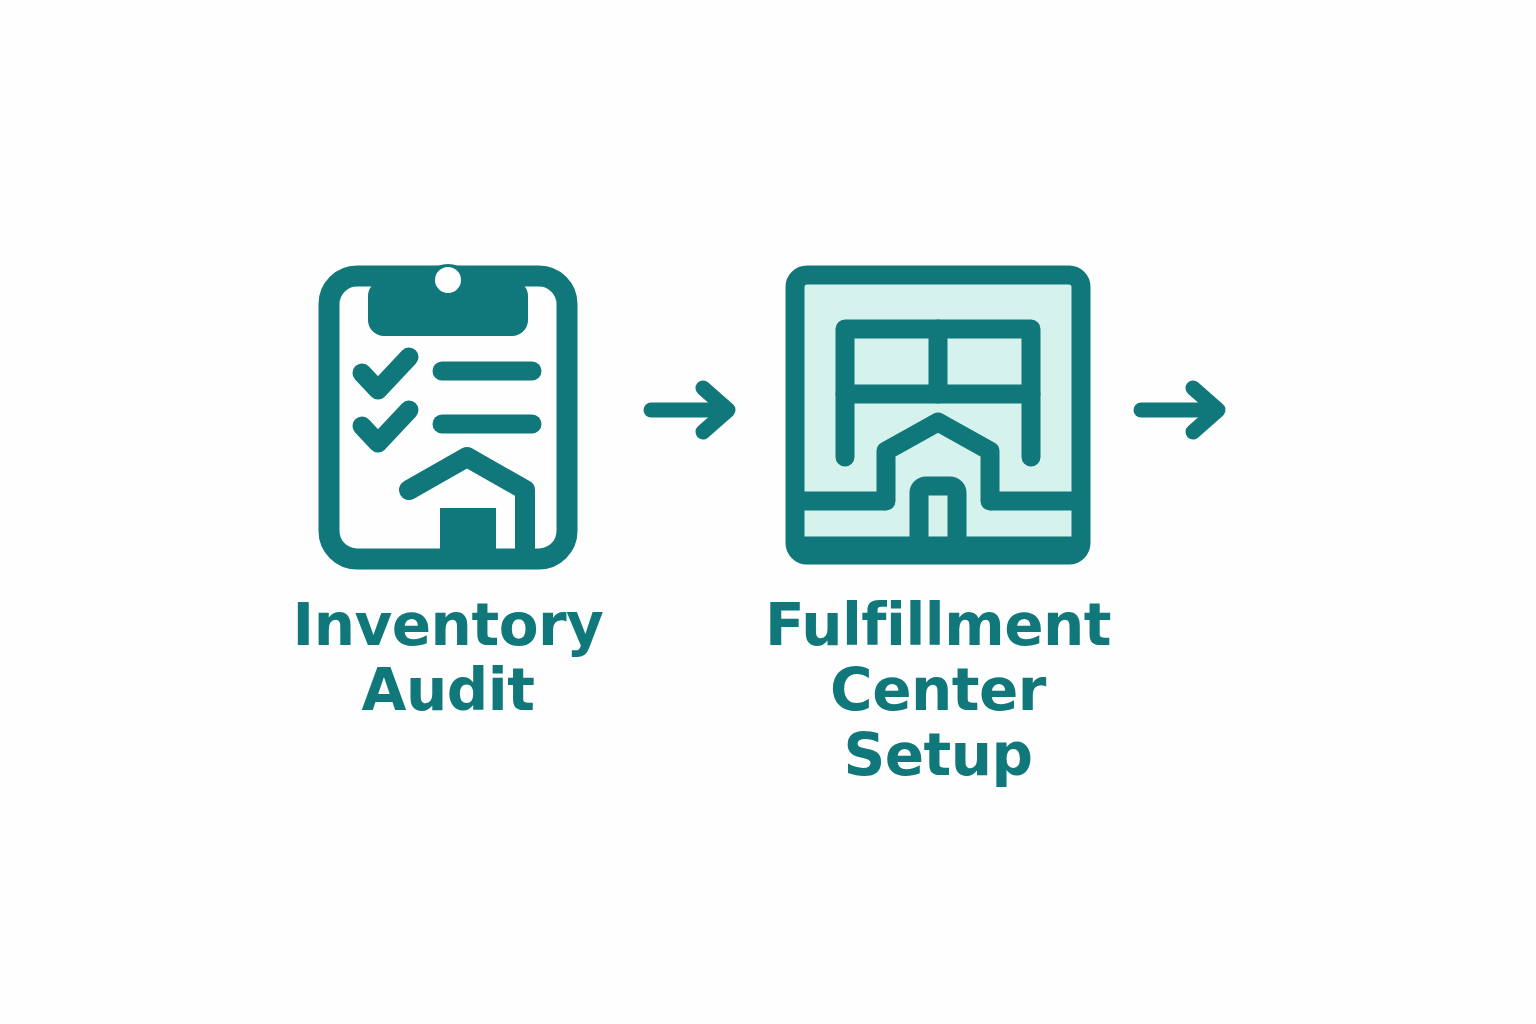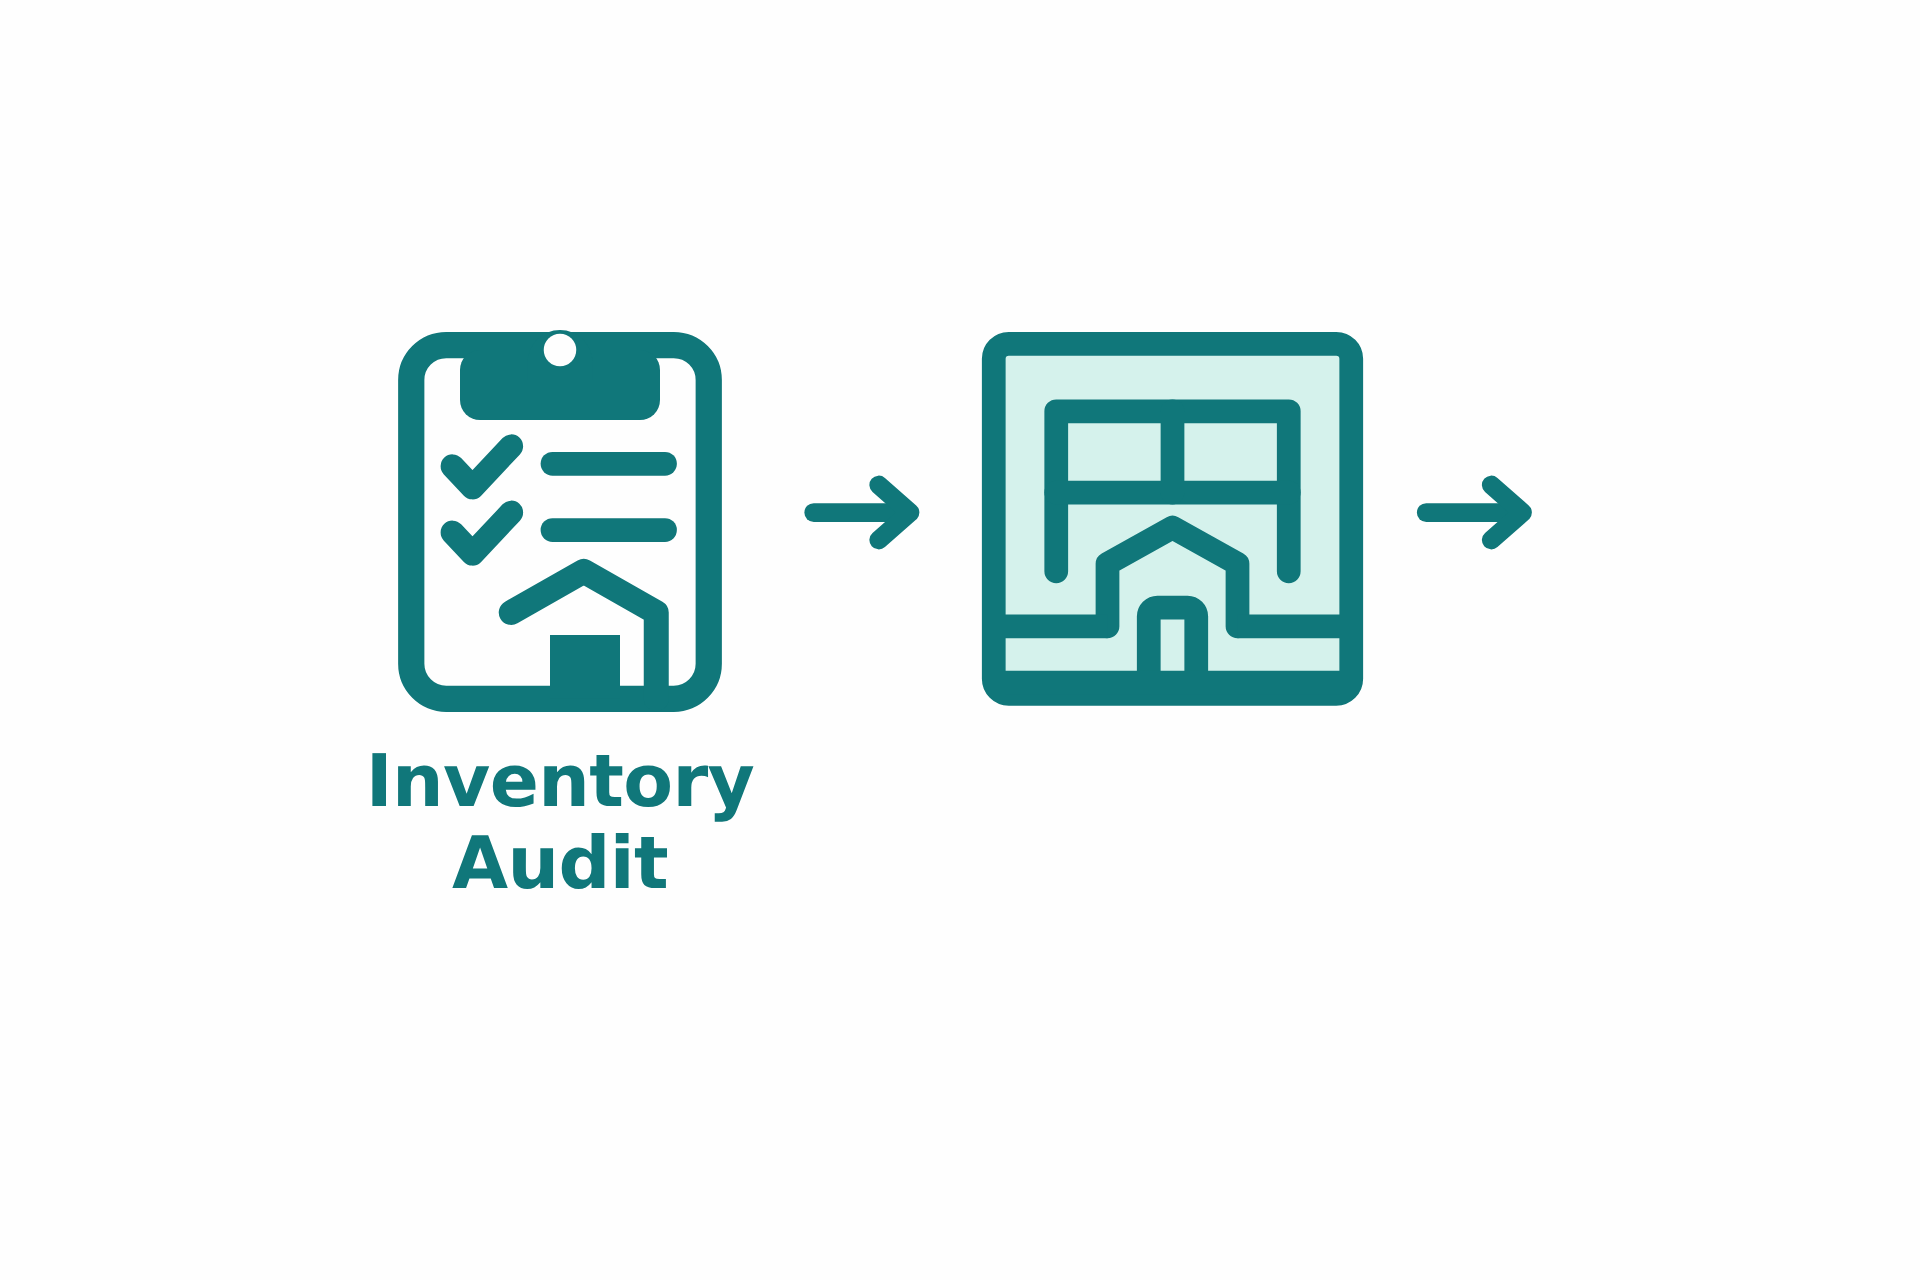--- a/index.html
+++ b/index.html
@@ -128,20 +128,22 @@
           <path d="M103 246 V196 l52 -29 l52 29 v50" stroke="#10777a" stroke-width="19" stroke-linecap="round" stroke-linejoin="round" fill="none"></path>
 
           <path d="M21 246 h82" stroke="#10777a" stroke-width="19" stroke-linecap="butt" fill="none"></path>
           <path d="M207 246 h82" stroke="#10777a" stroke-width="19" stroke-linecap="butt" fill="none"></path>
 
           <path d="M136 291 V238 a7 7 0 0 1 7 -7 h24 a7 7 0 0 1 7 7 v53" stroke="#10777a" stroke-width="19" stroke-linejoin="round" fill="none"></path>
 
           <path d="M21 291 h268" stroke="#10777a" stroke-width="19" stroke-linecap="butt" fill="none"></path>
         </svg>
       </div>
+      <div class="step-label">Fulfillment
+Center Setup</div>
     </div>
 
     <div class="arrow-slot">
       <svg width="100" height="70" viewBox="0 0 100 70" fill="none" xmlns="http://www.w3.org/2000/svg">
         <path d="M8 35 H80" stroke="#10777a" stroke-width="15" stroke-linecap="round"></path>
         <path d="M60 13 L85 35 L60 57" stroke="#10777a" stroke-width="15" stroke-linecap="round" stroke-linejoin="round" fill="none"></path>
       </svg>
     </div>
 
 

